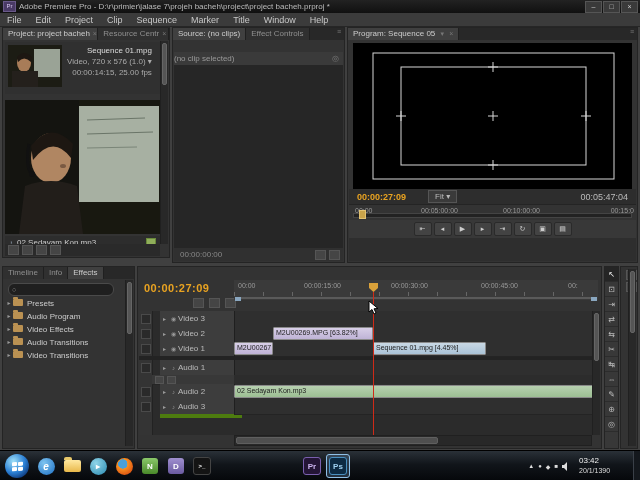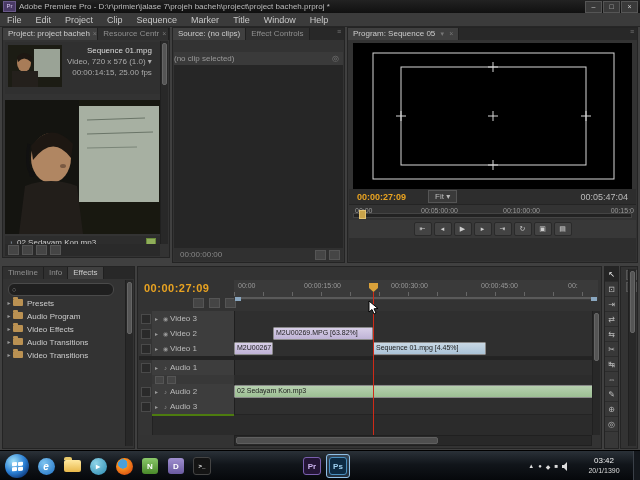--- a/index.html
+++ b/index.html
@@ -71,21 +71,21 @@
   .tlruler{position:absolute;left:96px;top:13px;width:364px;height:16px;background:#3a3a3a;border-bottom:1px solid #222;
            font-size:7px;color:#999;overflow:hidden;}
   .tlruler .lab{position:absolute;top:2px;}
   .tlruler .ticks{position:absolute;left:0;right:0;bottom:0;height:4px;
       background:repeating-linear-gradient(90deg,#666 0 1px,transparent 1px 29px);}
   .workarea{position:absolute;left:96px;top:29px;width:364px;height:4px;background:#5a5a5a;border:1px solid #3a3a3a;box-sizing:border-box;}
   .wae{position:absolute;top:0;width:6px;height:4px;background:#8aa7c0;}
   .tracks{position:absolute;left:1px;top:44px;width:458px;height:124px;background:#2b2b2b;overflow:hidden;}
   .gutter{position:absolute;left:0;top:0;bottom:0;width:13px;background:#343434;border-right:1px solid #222;}
   .gbox{position:absolute;left:2px;width:8px;height:8px;background:#2a2a2a;border:1px solid #4a4a4a;}
-  .thdr{position:absolute;left:13px;width:82px;height:15px;background:#3d3d3d;border-bottom:2px solid #4d7c0f;
+  .thdr{position:absolute;left:21px;width:82px;height:15px;background:#3d3d3d;border-bottom:4px solid #4d7c0f;
         display:flex;align-items:center;font-size:8px;color:#bbb;white-space:nowrap;overflow:hidden;}
   .thdr .ic{font-size:6px;color:#999;width:9px;text-align:center;flex:none;}
   .lane{position:absolute;left:95px;right:0;height:15px;background:#2f2f2f;border-bottom:1px solid #242424;border-left:1px solid #1f1f1f;}
   .divider{position:absolute;left:0;right:0;height:4px;background:#232323;}
   .subrow{position:absolute;left:13px;width:82px;height:9px;background:#383838;border-bottom:1px solid #252525;display:flex;align-items:center;}
   .sublane{position:absolute;left:95px;right:0;height:9px;background:#2c2c2c;border-bottom:1px solid #242424;}
   .clip{position:absolute;height:13px;border:1px solid #8a8a8a;font-size:7px;color:#1c1c1c;overflow:hidden;
         white-space:nowrap;padding:1px 2px;box-sizing:border-box;border-radius:1px;}
   .clip.vid{background:linear-gradient(#d8cfe8,#bfb3d6);}
   .clip.vidb{background:linear-gradient(#c9d8e4,#aac3d7);}
@@ -115,21 +115,21 @@
   .ico-circle{width:17px;height:17px;border-radius:50%;display:flex;align-items:center;justify-content:center;
               color:#fff;font-size:10px;font-weight:bold;font-style:italic;}
   .ico-sq{width:16px;height:16px;border-radius:3px;display:flex;align-items:center;justify-content:center;
           color:#fff;font-size:8px;font-weight:bold;}
   .tbfolder{width:17px;height:12px;background:linear-gradient(#ffe8a0,#e8b84a);border-radius:2px;position:relative;}
   .tbfolder::before{content:"";position:absolute;top:-3px;left:0;width:8px;height:3px;background:#e8c86a;border-radius:2px 2px 0 0;}
   .ffx{width:17px;height:17px;border-radius:50%;background:radial-gradient(circle at 40% 35%,#4aa0d8 0 30%,#f89020 32%,#d84a10 85%);}
   .spacer{width:84px;flex:none;}
   .tray{margin-left:auto;display:flex;align-items:center;height:30px;}
   .trayic{font-size:6px;color:#ddd;margin:0 2px;}
-  .clock{width:50px;text-align:center;color:#f0f0f0;font-size:8px;line-height:10px;margin:0 4px 0 6px;}
+  .clock{width:50px;color:#f0f0f0;font-size:8px;line-height:10px;margin:0 4px 0 6px;}
   .clock .d{font-size:7px;color:#ddd;}
   .showdesk{width:6px;height:30px;border-left:1px solid #3a4048;background:#14181d;}
 </style>
 </head>
 <body>
 
 <div class="screen">
 
   <div class="abs titlebar">
     <span class="appicon">Pr</span>

